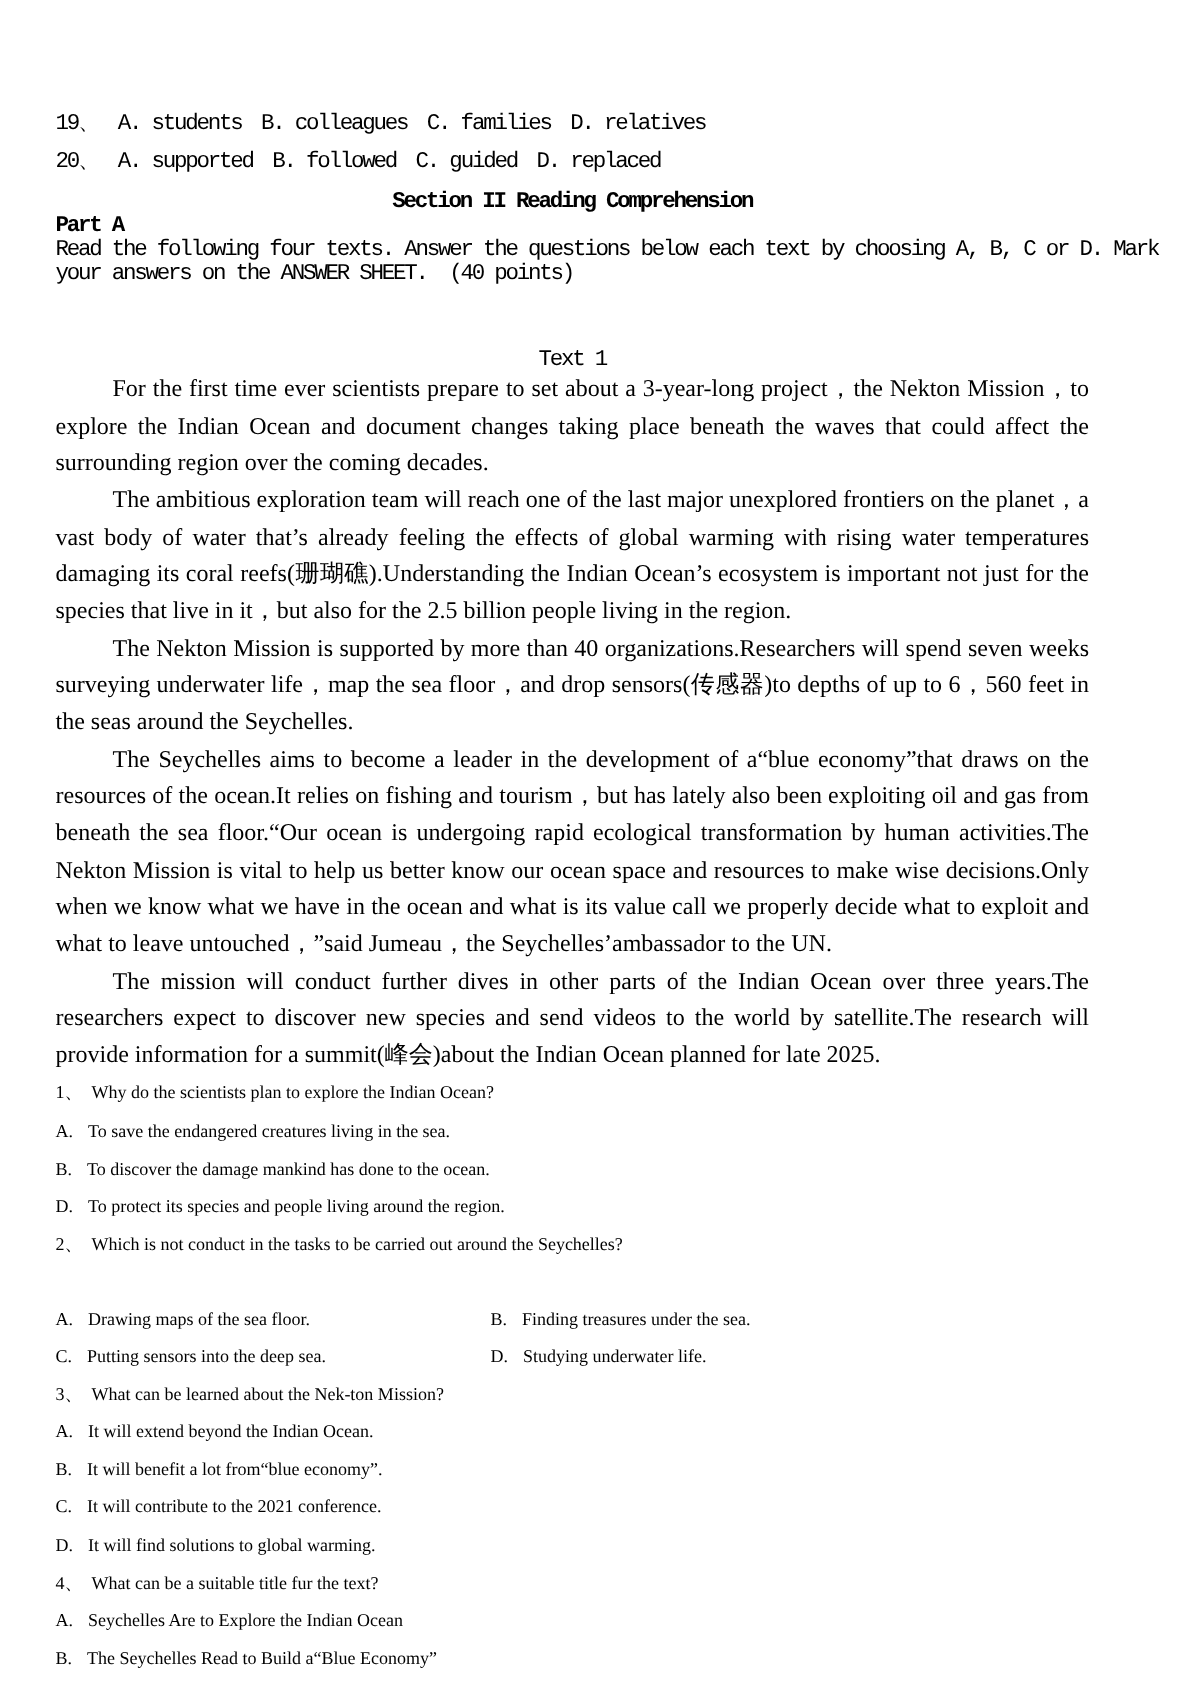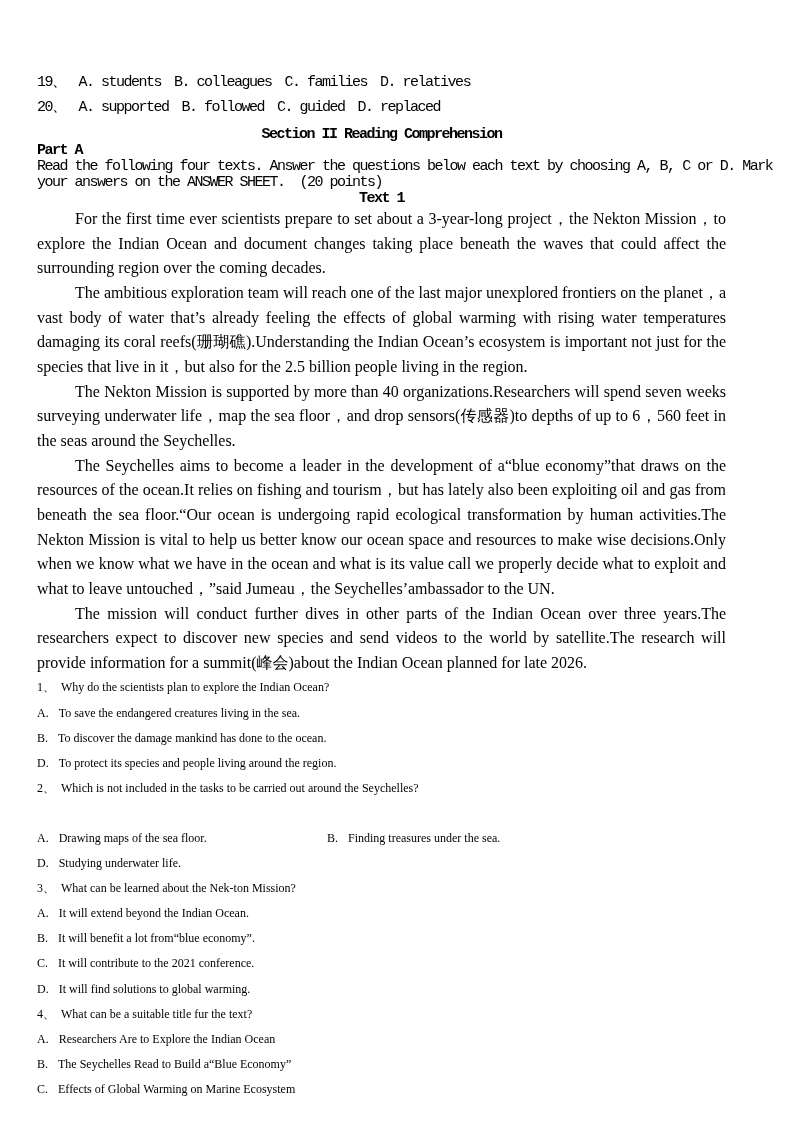--- a/index.html
+++ b/index.html
@@ -13,21 +13,21 @@
   .page { width:763px; height:1123px; padding:70px 37px 30px 37px; background:#ffffff; }
 
   
   .mono { font-family:"Liberation Mono", monospace; font-size:15px; letter-spacing:-1.5px; }
   .cloze-line { display:flex; align-items:baseline; gap:13px; height:25px; line-height:25px; }
   .cloze-num { }
   .section-heading { margin-top:6px; text-align:center; font-weight:bold; line-height:17px; }
   .part-label { font-weight:bold; line-height:16px; }
   .directions-label { font-weight:bold; line-height:16px; }
   .directions-line { line-height:16px; white-space:pre; }
-  .text-title { text-align:center; font-weight:bold; line-height:16px; }
+  .text-title { text-align:center; font-weight:normal; line-height:16px;margin-top:41px; }
 
   
   .passage p {
     font-family:"Liberation Serif", serif;
     font-size:16px; line-height:24.65px;
     text-align:justify; text-indent:38px;
   }
 
   
   .questions { font-family:"Liberation Serif", serif; font-size:12px; }
@@ -53,29 +53,29 @@
     <span class="cloze-num">20、</span>
     <span class="cloze-opt">A. supported</span>
     <span class="cloze-opt">B. followed</span>
     <span class="cloze-opt">C. guided</span>
     <span class="cloze-opt">D. replaced</span>
   </div>
 
   <div class="section-heading mono">Section II Reading Comprehension</div>
   <div class="part-label mono">Part A</div>
   <div class="directions-line mono">Read the following four texts. Answer the questions below each text by choosing A, B, C or D. Mark</div>
-  <div class="directions-line mono">your answers on the ANSWER SHEET.  (20 points)</div>
+  <div class="directions-line mono">your answers on the ANSWER SHEET.  (40 points)</div>
   <div class="text-title mono">Text 1</div>
 
   <div class="passage">
     <p>For the first time ever scientists prepare to set about a 3-year-long project，the Nekton Mission，to explore the Indian Ocean and document changes taking place beneath the waves that could affect the surrounding region over the coming decades.</p>
     <p>The ambitious exploration team will reach one of the last major unexplored frontiers on the planet，a vast body of water that’s already feeling the effects of global warming with rising water temperatures damaging its coral reefs(珊瑚礁).Understanding the Indian Ocean’s ecosystem is important not just for the species that live in it，but also for the 2.5 billion people living in the region.</p>
     <p>The Nekton Mission is supported by more than 40 organizations.Researchers will spend seven weeks surveying underwater life，map the sea floor，and drop sensors(传感器)to depths of up to 6，560 feet in the seas around the Seychelles.</p>
     <p>The Seychelles aims to become a leader in the development of a“blue economy”that draws on the resources of the ocean.It relies on fishing and tourism，but has lately also been exploiting oil and gas from beneath the sea floor.“Our ocean is undergoing rapid ecological transformation by human activities.The Nekton Mission is vital to help us better know our ocean space and resources to make wise decisions.Only when we know what we have in the ocean and what is its value call we properly decide what to exploit and what to leave untouched，”said Jumeau，the Seychelles’ambassador to the UN.</p>
-    <p>The mission will conduct further dives in other parts of the Indian Ocean over three years.The researchers expect to discover new species and send videos to the world by satellite.The research will provide information for a summit(峰会)about the Indian Ocean planned for late 2026.</p>
+    <p>The mission will conduct further dives in other parts of the Indian Ocean over three years.The researchers expect to discover new species and send videos to the world by satellite.The research will provide information for a summit(峰会)about the Indian Ocean planned for late 2025.</p>
   </div>
 
   <div class="questions">
 
     <div class="q-block">
       <div class="q-line">
         <span class="q-num">1、</span><span class="q-text">Why do the scientists plan to explore the Indian Ocean?</span>
       </div>
       <div class="opt-line">
         <span class="opt-label">A.</span><span class="opt-text">To save the endangered creatures living in the sea.</span>
@@ -83,28 +83,31 @@
       <div class="opt-line">
         <span class="opt-label">B.</span><span class="opt-text">To discover the damage mankind has done to the ocean.</span>
       </div>
       <div class="opt-line">
         <span class="opt-label">D.</span><span class="opt-text">To protect its species and people living around the region.</span>
       </div>
     </div>
 
     <div class="q-block">
       <div class="q-line">
-        <span class="q-num">2、</span><span class="q-text">Which is not included in the tasks to be carried out around the Seychelles?</span>
+        <span class="q-num">2、</span><span class="q-text">Which is not conduct in the tasks to be carried out around the Seychelles?</span>
       </div>
       <div class="opts-grid">
         <div class="opt-line">
           <span class="opt-label">A.</span><span class="opt-text">Drawing maps of the sea floor.</span>
         </div>
         <div class="opt-line">
           <span class="opt-label">B.</span><span class="opt-text">Finding treasures under the sea.</span>
+        </div>
+        <div class="opt-line">
+          <span class="opt-label">C.</span><span class="opt-text">Putting sensors into the deep sea.</span>
         </div>
         <div class="opt-line">
           <span class="opt-label">D.</span><span class="opt-text">Studying underwater life.</span>
         </div>
       </div>
     </div>
 
     <div class="q-block">
       <div class="q-line">
         <span class="q-num">3、</span><span class="q-text">What can be learned about the Nek-ton Mission?</span>
@@ -121,21 +124,21 @@
       <div class="opt-line">
         <span class="opt-label">D.</span><span class="opt-text">It will find solutions to global warming.</span>
       </div>
     </div>
 
     <div class="q-block">
       <div class="q-line">
         <span class="q-num">4、</span><span class="q-text">What can be a suitable title fur the text?</span>
       </div>
       <div class="opt-line">
-        <span class="opt-label">A.</span><span class="opt-text">Researchers Are to Explore the Indian Ocean</span>
+        <span class="opt-label">A.</span><span class="opt-text">Seychelles Are to Explore the Indian Ocean</span>
       </div>
       <div class="opt-line">
         <span class="opt-label">B.</span><span class="opt-text">The Seychelles Read to Build a“Blue Economy”</span>
       </div>
       <div class="opt-line">
         <span class="opt-label">C.</span><span class="opt-text">Effects of Global Warming on Marine Ecosystem</span>
       </div>
     </div>
 
   </div>

